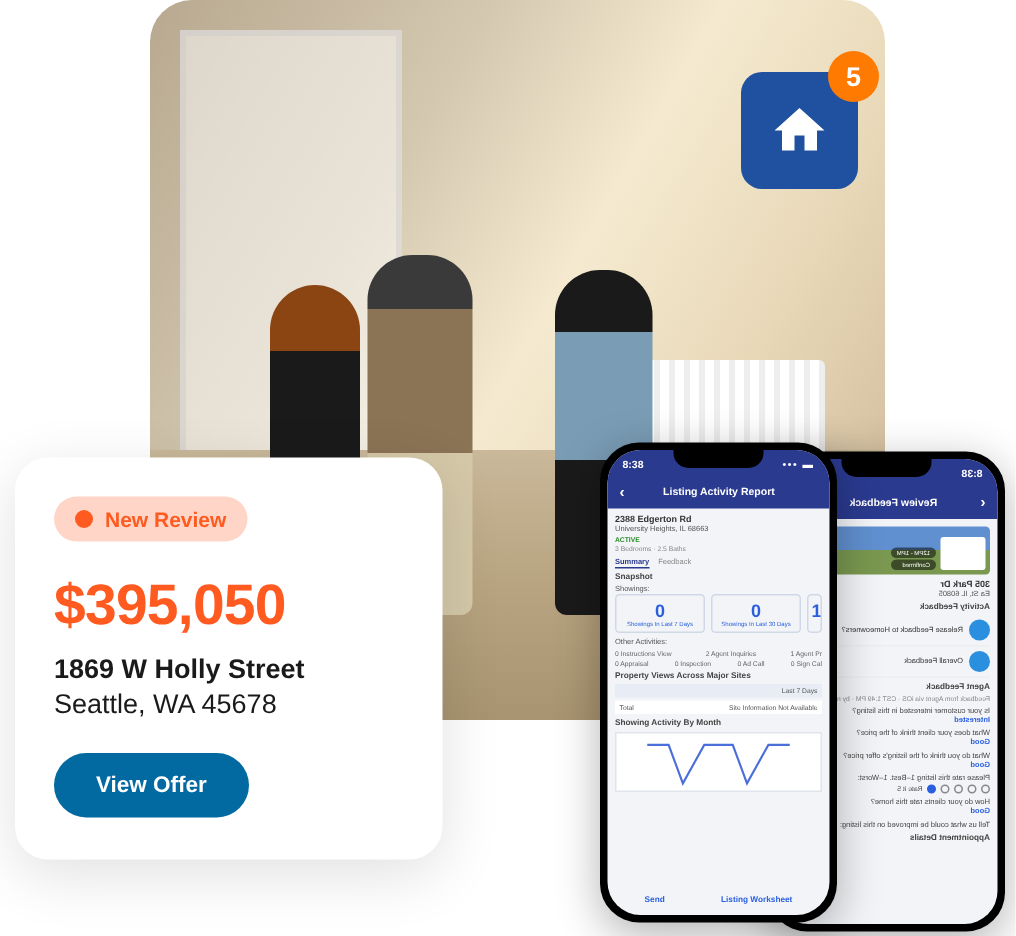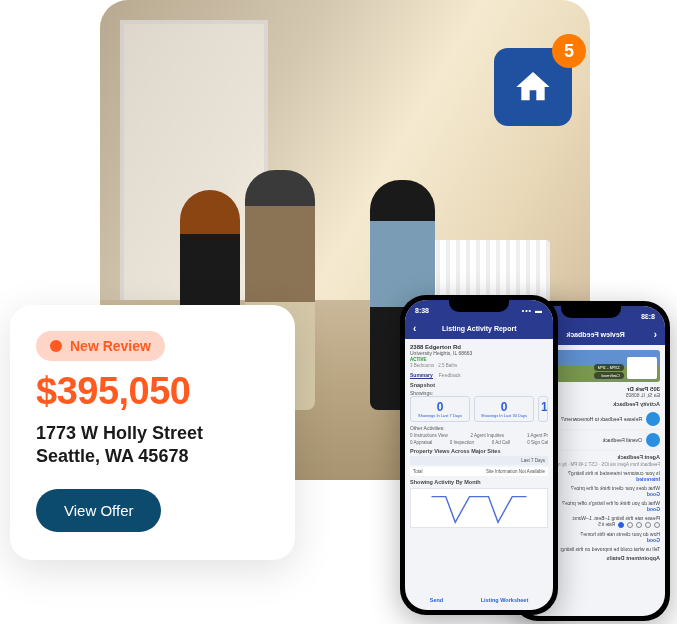--- a/index.html
+++ b/index.html
@@ -109,43 +109,43 @@
     .offer-dot {
       width: 12px;
       height: 12px;
       background: #ff5a1f;
       border-radius: 50%;
     }
     .offer-price {
       color: #ff5a1f;
       font-size: 38px;
       font-weight: 800;
-      margin-top: 9px;
+      margin-top: 22px;
       letter-spacing: -0.5px;
     }
     .offer-addr1 {
       font-size: 18px;
       font-weight: 800;
       color: #1a1a1a;
       margin-top: 10px;
     }
     .offer-addr2 {
       font-size: 18px;
-      font-weight: 700;
+      font-weight: 400;
       color: #1a1a1a;
       margin-top: 2px;
     }
     .offer-btn {
       margin-top: 22px;
-      background: #0c4a6e;
+      background: #0369a1;
       color: #fff;
       border: none;
       padding: 13px 28px;
       border-radius: 28px;
-      font-weight: 400;
+      font-weight: 700;
       font-size: 15px;
       cursor: pointer;
     }
     
     .phones {
       position: absolute;
       top: 295px;
       left: 400px;
       width: 275px;
       height: 330px;
@@ -332,21 +332,21 @@
   </svg>
   <div class="badge-count">5</div>
 </div>
 
 <div class="offer-card">
   <div class="offer-pill">
     <span class="offer-dot"></span>
     <span>New Review</span>
   </div>
   <div class="offer-price">$395,050</div>
-  <div class="offer-addr1">1773 W Holly Street</div>
+  <div class="offer-addr1">1869 W Holly Street</div>
   <div class="offer-addr2">Seattle, WA 45678</div>
   <button class="offer-btn">View Offer</button>
 </div>
 
 <div class="phones">
 
   <div class="phone back">
     <div class="phone-screen">
       <div class="notch"></div>
       <div class="status-bar">

